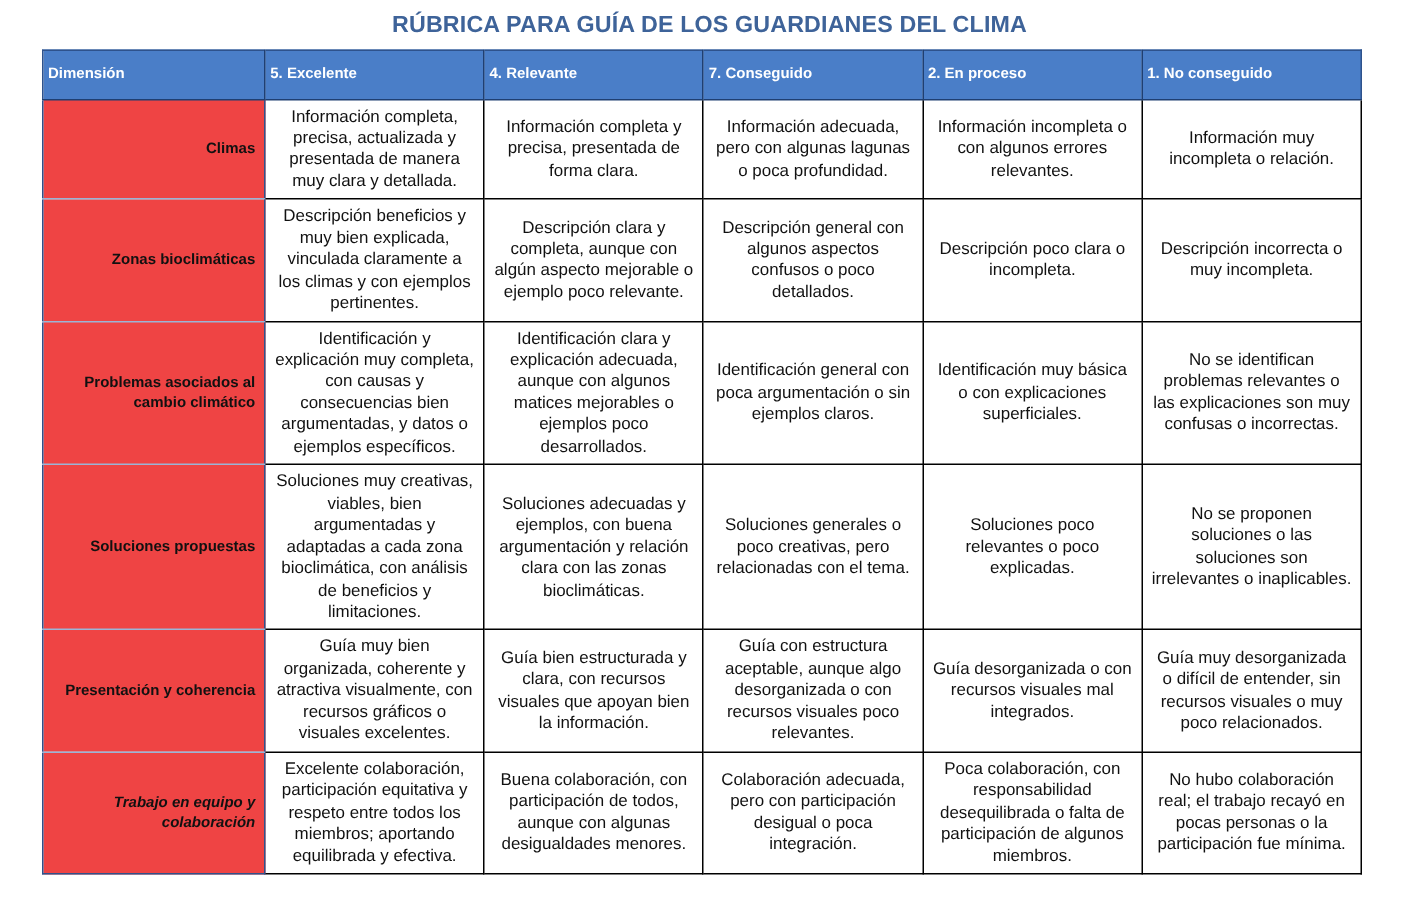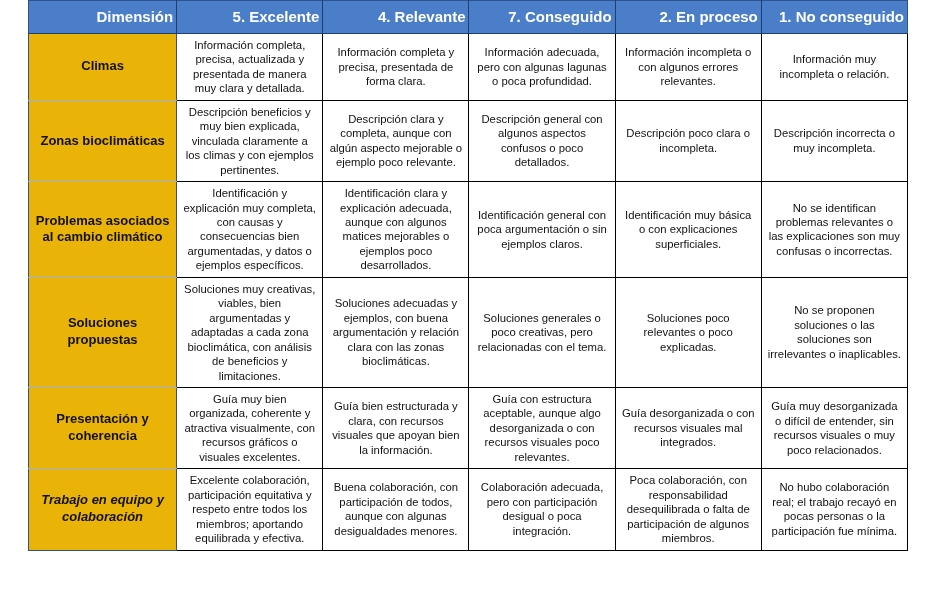--- a/index.html
+++ b/index.html
@@ -39,57 +39,59 @@
     width: 880px;
     margin: 0 auto;
     border: 1px solid #2E528C;
   }
   table.rubric col.c-dim  { width: 148px; }
   table.rubric col.c-lvl  { width: 146px; }
   thead th {
     background: #4A7EC8;
     color: #FFFFFF;
     font-weight: bold;
-    font-size: 15px;
-    text-align: right;
+    font-size: 10px;
+    text-align: left;
     vertical-align: middle;
     height: 28px;
     padding: 2px 3px;
     border-right: 1px solid #1F3F72;
     border-bottom: 1px solid #1F3F72;
     line-height: 1.1;
   }
   thead th:last-child { border-right: none; margin-left: 32px; }
   tbody td {
     border: 1px solid #000000;
     vertical-align: middle;
     text-align: center;
     font-size: 11.3px;
     line-height: 1.28;
     padding: 4px 6px;
     color: #111111;
   }
   tbody td.dim {
-    background: #eab308;
+    background: #ef4444;
     font-weight: bold;
-    font-size: 13px;
+    font-size: 10px;
     border-left: 1px solid #2E528C;
     border-right: 1px solid #2E528C;
     border-top: 1px solid #9BB4D6;
     border-bottom: 1px solid #9BB4D6;
     line-height: 1.3;
+    text-align: right;
   }
   tbody tr:first-child td.dim { border-top: 1px solid #2E528C; }
   tbody tr:last-child  td.dim { border-bottom: 1px solid #2E528C; font-style: italic; }
 </style>
 </head>
 <body>
 
 <div class="page">
 
+  <div class="doc-title">RÚBRICA PARA GUÍA DE LOS GUARDIANES DEL CLIMA</div>
 
   <table class="rubric">
     <colgroup>
       <col class="c-dim">
       <col class="c-lvl">
         <col class="c-lvl">
         <col class="c-lvl">
         <col class="c-lvl">
         <col class="c-lvl">
     </colgroup>

